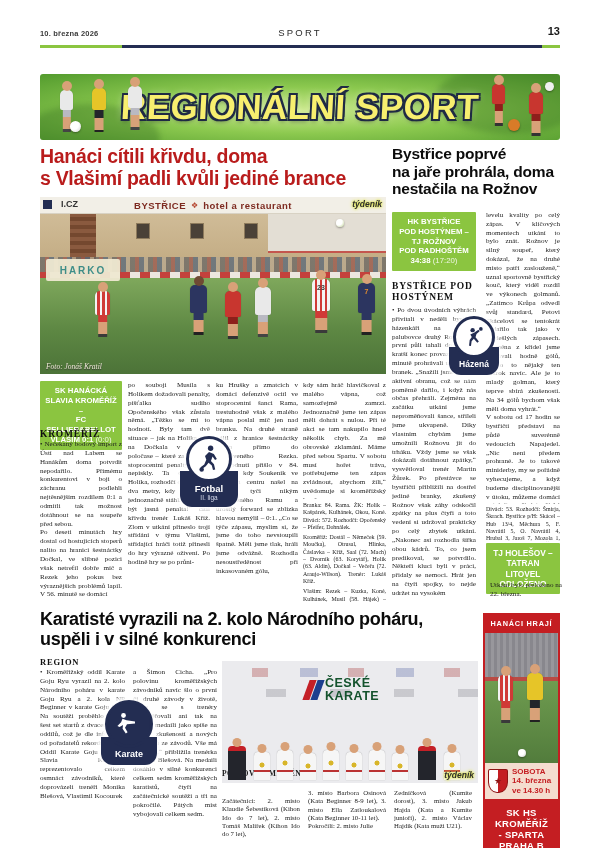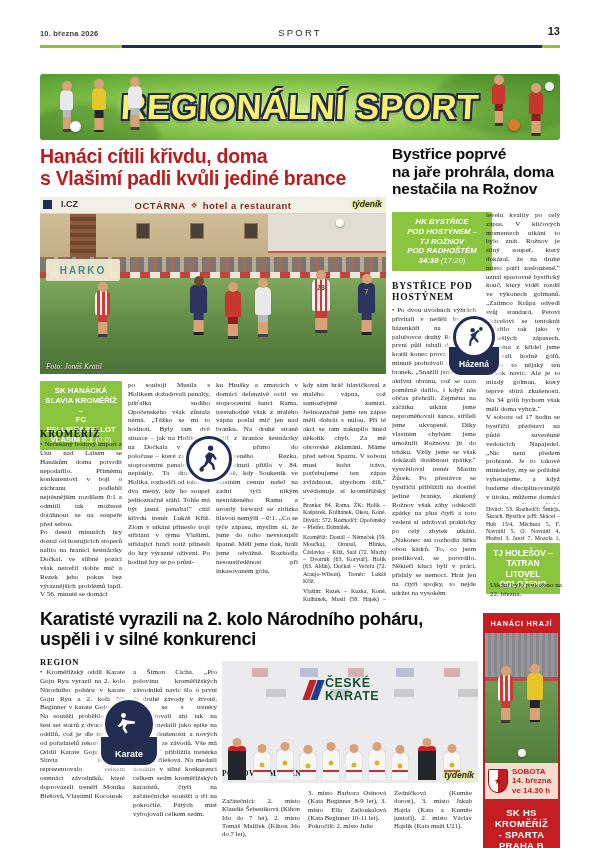--- a/index.html
+++ b/index.html
@@ -159,21 +159,21 @@
     <div class="mp-win" style="left:204px;"></div>
     <div class="mp-crowd"></div>
     <div class="mp-fence2"></div>
     <div class="mp-grass"></div>
     <div class="mp-board">HARKO</div>
     <div class="mp-fence">
       <span class="mp-cz">
           <i></i>
           <span>I.CZ</span>
         </span>
-      <span class="oct">OCTÁRNA</span>
+      <span class="oct">BYSTŘICE</span>
       <span class="dmnd">❖</span>
       <span class="oct">hotel a restaurant</span>
       <span class="wm" style="position:absolute;right:4px;top:2px;">týdeník</span>
     </div>
     <div class="pl kit-stripe" style="left:55px;top:94px;width:15px;height:24px;"></div>
     <div class="pl kit-navy dark" style="left:150px;top:88px;width:17px;height:28px;"></div>
     <div class="pl kit-red" style="left:185px;top:94px;width:16px;height:26px;"></div>
     <div class="pl kit-white" style="left:215px;top:90px;width:16px;height:28px;"></div>
     <div class="pl kit-stripe" style="left:272px;top:82px;width:18px;height:32px;">
       <span class="jno">23</span>
@@ -208,27 +208,31 @@
   <div class="badge" style="left:180px;top:436px;width:58px;">
     <div class="bc" style="width:40px;height:40px;">
       <svg viewBox="0 0 24 26" width="26" height="28" aria-hidden="true">
           <g fill="#232d52">
             <circle cx="13.5" cy="3" r="2.5"></circle>
             <path d="M12 6.5l4.5 1.8 2.8 4.6-1.7 1-2.3-3.2-1.5 4.2 2.8 3 1.2 4.9-2.1.5-1.1-4.2-3-2.7-2.6 3.4-3.6 2.6-1.2-1.7 3.4-2.7 1.9-4.3-1.2-3.4z"></path>
             <circle cx="5.2" cy="22.8" r="2.1"></circle>
           </g>
         </svg>
     </div>
+    <div class="br">
+      <span>Fotbal</span>
+      <small>II. liga</small>
+    </div>
   </div>
 
   <div class="abs hl-hand prel">Bystřice poprvé
 na jaře prohrála, doma
 nestačila na Rožnov</div>
 
-  <div class="abs scorebox" style="left:392px;top:212px;width:100px;box-sizing:border-box;font-style:italic;">
+  <div class="abs scorebox" style="left:392px;top:212px;width:84px;box-sizing:border-box;">
     <span class="prel">HK BYSTŘICE
 POD HOSTÝNEM –
 TJ ROŽNOV
 POD RADHOŠTĚM</span>
     <div>
       <b>34:38</b>
       <span class="ht">(17:20)</span>
     </div>
   </div>
   <div class="abs dateline prel" style="left:392px;top:281px;line-height:11px;">BYSTŘICE POD

